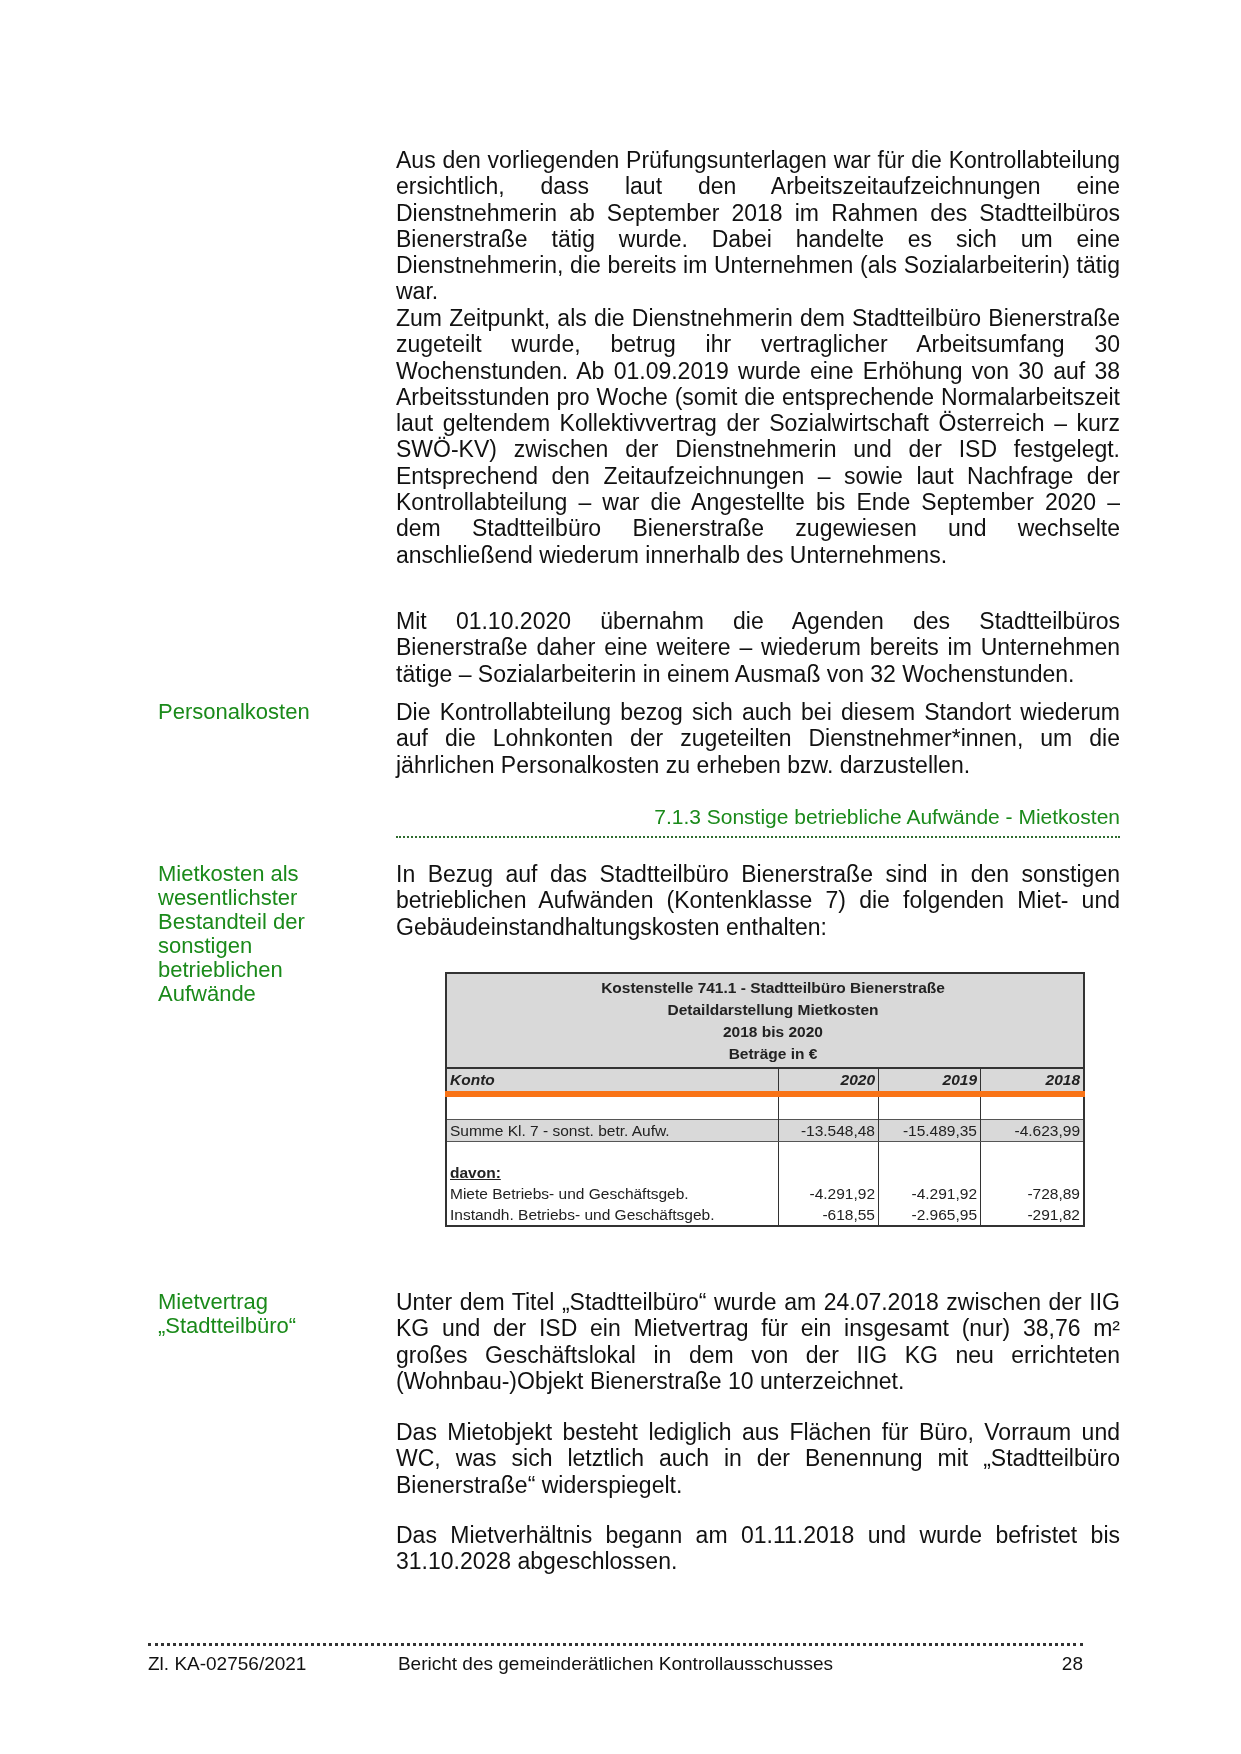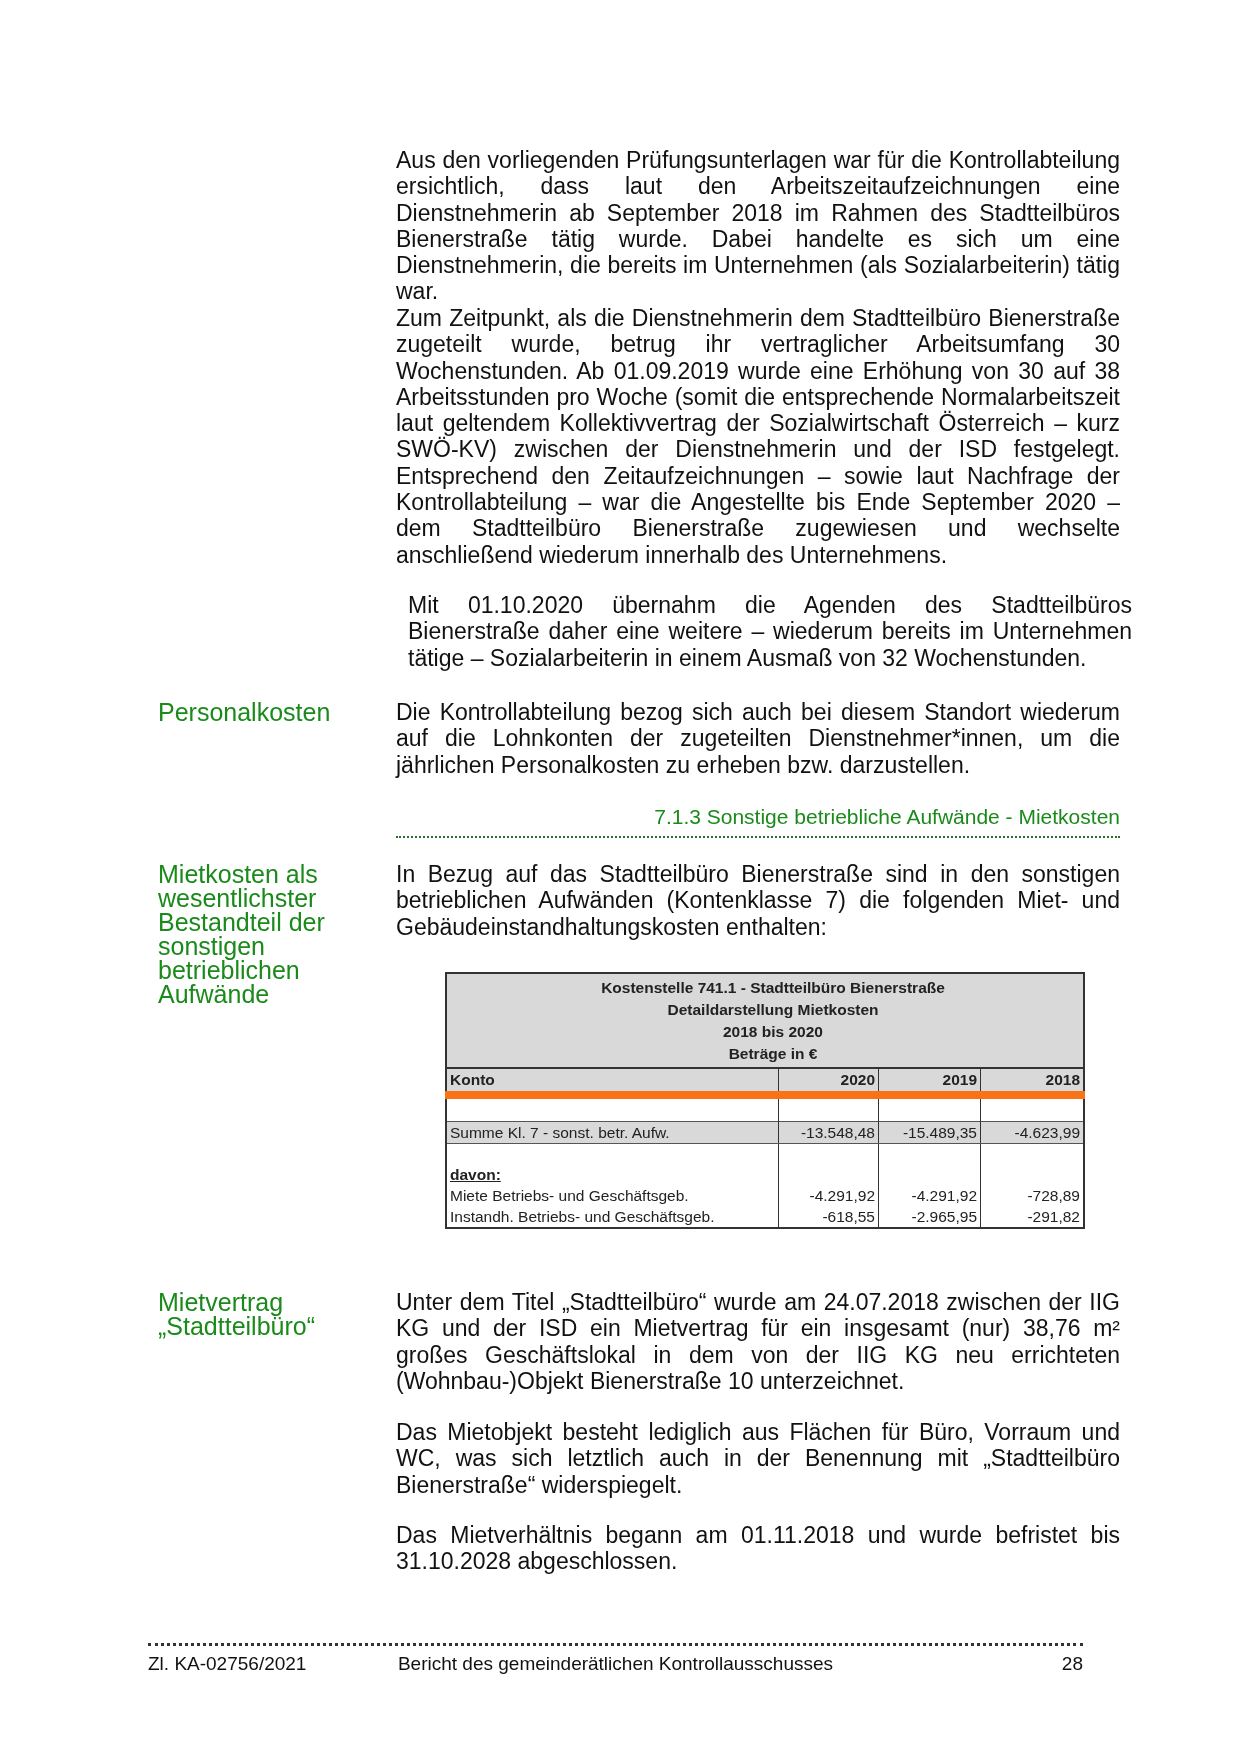--- a/index.html
+++ b/index.html
@@ -7,42 +7,42 @@
       width: 1241px; height: 1754px; position: relative; overflow: hidden;
       font-family: "Liberation Sans", sans-serif; color: #111111;
     }
     .main-col { position: absolute; left: 396px; width: 724px; }
     .para {
       font-size: 23px; line-height: 26.3px; text-align: justify;
       margin: 0; hyphens: none;
     }
     .side-label {
       position: absolute; left: 158px; width: 220px;
-      font-size: 25px; line-height: 24px; color: #1a8a1a; margin: 0;
+      font-size: 22px; line-height: 24px; color: #1a8a1a; margin: 0;
     }
     .section-heading {
       position: absolute; left: 396px; width: 724px; top: 804px;
       text-align: right; font-size: 21px; line-height: 26px; color: #1a8a1a;
       padding-bottom: 6px; border-bottom: 2px dotted #2e6b2e;
     }
     
     .cost-table {
       position: absolute; left: 445px; top: 972px; width: 640px;
       border-collapse: collapse; font-size: 15.5px; color: #222;
       border: 2px solid #333;
     }
     .cost-table td { padding: 0 3px; height: 21px; border-left: 1px solid #333; }
     .cost-table td:first-child { border-left: none; }
     .cost-table .title-cell {
       background: #d9d9d9; text-align: center; font-weight: bold;
       line-height: 22px; padding: 3px 0 2px 16px; height: auto;
     }
     .cost-table .head-row td {
       background: #d9d9d9; font-weight: bold; border-top: 2px solid #333;
-      border-bottom: 8px solid #f97316; height: 22px;
+      border-bottom: 6px solid #f97316; height: 22px; font-style: italic;
     }
     .cost-table .head-row td.num { text-align: right; }
     .cost-table .sum-row td { background: #d9d9d9; border-top: 1px solid #555; border-bottom: 1px solid #555; }
     .cost-table .num { text-align: right; width: 92px; }
     .cost-table .c2020 { width: 93px; }
     .cost-table .c2019 { width: 95px; }
     .cost-table .c2018 { width: 96px; }
     .cost-table .davon { text-decoration: underline; font-weight: bold; }
     .cost-table .spacer td { height: 22px; }
     .cost-table .spacer2 td { height: 20px; }
@@ -63,21 +63,21 @@
 <body>
 
 <div class="main-col" style="top:147px;">
   <p class="para">Aus den vorliegenden Prüfungsunterlagen war für die Kontrollabteilung ersichtlich, dass laut den Arbeitszeitaufzeichnungen eine Dienstnehmerin ab September 2018 im Rahmen des Stadtteilbüros Bienerstraße tätig wurde. Dabei handelte es sich um eine Dienstnehmerin, die bereits im Unternehmen (als Sozialarbeiterin) tätig war.</p>
 </div>
 
 <div class="main-col" style="top:305px;">
   <p class="para">Zum Zeitpunkt, als die Dienstnehmerin dem Stadtteilbüro Bienerstraße zugeteilt wurde, betrug ihr vertraglicher Arbeitsumfang 30 Wochenstunden. Ab 01.09.2019 wurde eine Erhöhung von 30 auf 38 Arbeitsstunden pro Woche (somit die entsprechende Normalarbeitszeit laut geltendem Kollektivvertrag der Sozialwirtschaft Österreich – kurz SWÖ-KV) zwischen der Dienstnehmerin und der ISD festgelegt. Entsprechend den Zeitaufzeichnungen – sowie laut Nachfrage der Kontrollabteilung – war die Angestellte bis Ende September 2020 – dem Stadtteilbüro Bienerstraße zugewiesen und wechselte anschließend wiederum innerhalb des Unternehmens.</p>
 </div>
 
-<div class="main-col" style="top:592px;margin-left:12px;">
+<div class="main-col" style="top:608px;">
   <p class="para">Mit 01.10.2020 übernahm die Agenden des Stadtteilbüros Bienerstraße daher eine weitere – wiederum bereits im Unternehmen tätige – Sozialarbeiterin in einem Ausmaß von 32 Wochenstunden.</p>
 </div>
 
 <p class="side-label" style="top:700px;">Personalkosten</p>
 
 <div class="main-col" style="top:699px;">
   <p class="para">Die Kontrollabteilung bezog sich auch bei diesem Standort wiederum auf die Lohnkonten der zugeteilten Dienstnehmer*innen, um die jährlichen Personalkosten zu erheben bzw. darzustellen.</p>
 </div>
 
 <div class="section-heading">7.1.3  Sonstige betriebliche Aufwände - Mietkosten</div>

